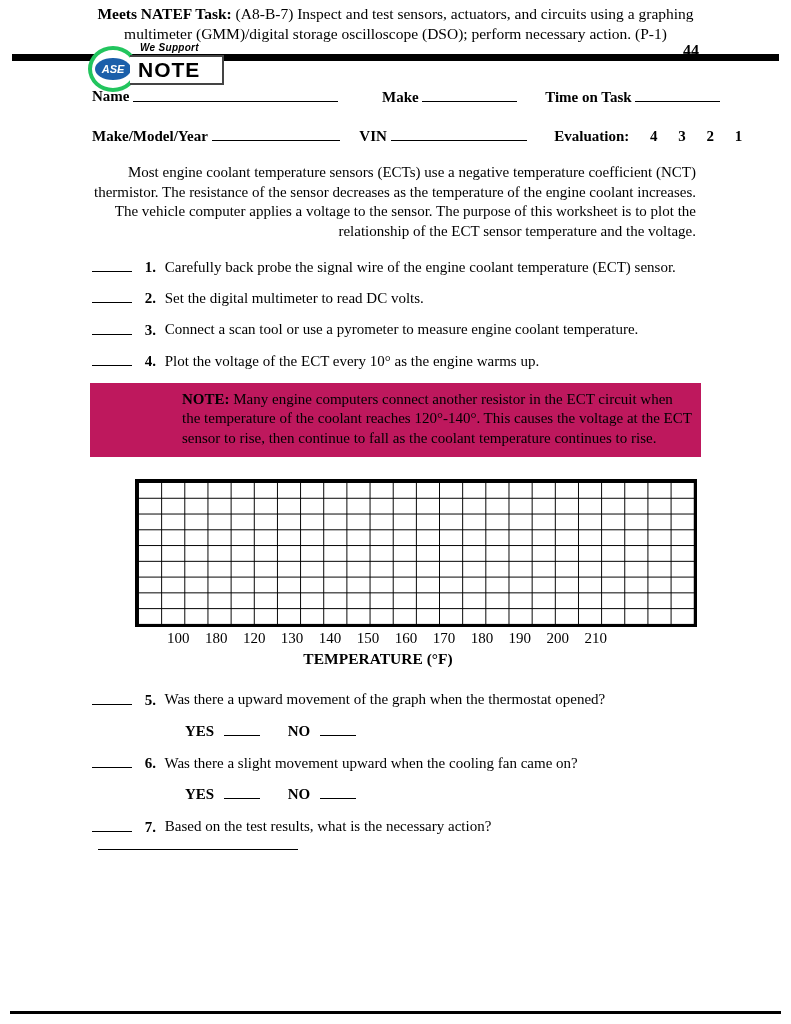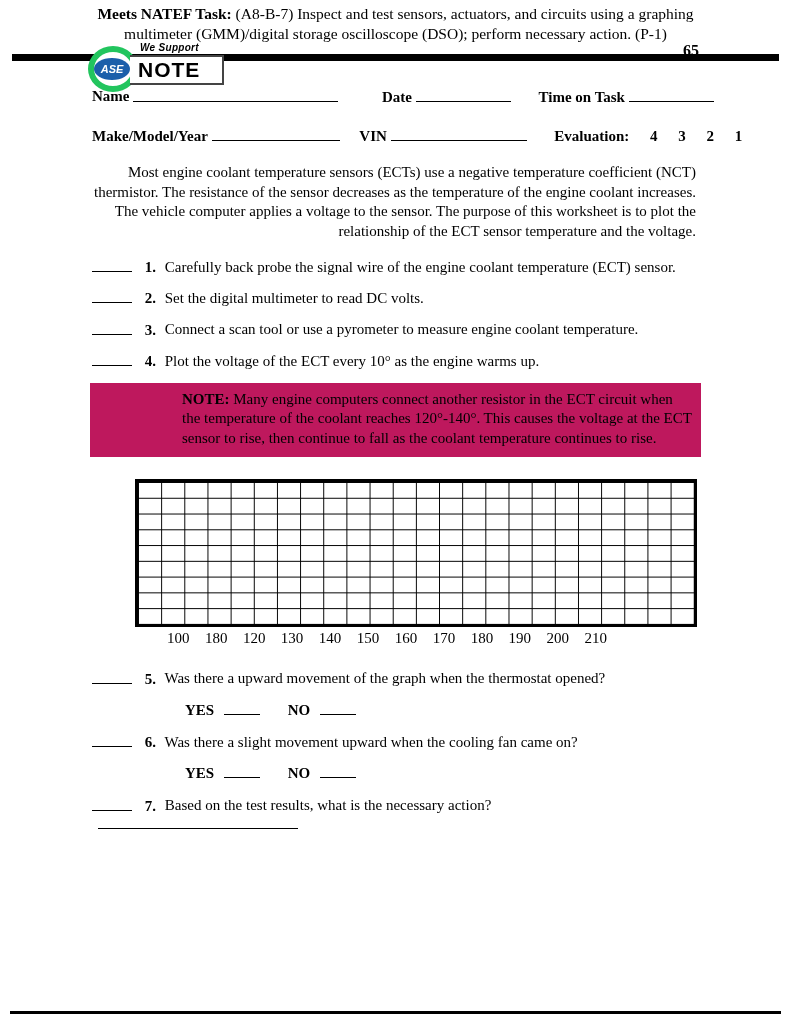--- a/index.html
+++ b/index.html
@@ -9,22 +9,22 @@
     background:#fff; color:#000; overflow:hidden;
     font-family:"Liberation Serif", serif; font-size:15px;
   }
   .b { font-weight:bold; }
 
   
   .page-number { position:absolute; top:42px; right:92px; font-weight:bold; font-size:16px; }
   .logo { position:absolute; left:88px; top:40px; width:140px; height:58px; }
   .logo-circle {
     position:absolute; left:0; top:6px; width:50px; height:46px;
-    border:6px solid #22c55e; border-radius:50%;
-    display:flex; align-items:center; background:#fff;
+    border:4px solid #22c55e; border-radius:50%;
+    display:flex; align-items:center; justify-content:center; background:#fff;
   }
   .ase-oval {
     width:36px; height:22px; background:#1b5faa; border-radius:50%;
     color:#fff; font-weight:bold; font-style:italic; font-size:11px;
     display:flex; align-items:center; justify-content:center;
     font-family:"Liberation Sans", sans-serif;
   }
   .logo-right { position:absolute; left:42px; top:2px; width:94px; }
   .we-support {
     font-family:"Liberation Sans", sans-serif; font-size:10px; font-weight:bold;
@@ -83,21 +83,21 @@
   .yn-blank { width:36px; margin-left:6px; }
   .q7-blank { width:200px; margin-left:6px; }
 
   .bottom-rule { position:absolute; left:10px; right:10px; bottom:10px; height:3px; background:#000; }
 </style>
 </head>
 <body>
 
 <div class="page">
 
-  <div class="page-number">65</div>
+  <div class="page-number">44</div>
 
   <div class="logo">
     <div class="logo-circle">
       <div class="ase-oval">ASE</div>
     </div>
     <div class="logo-right">
       <div class="we-support">We Support</div>
       <div class="natef-text">NOTE</div>
     </div>
   </div>
@@ -106,21 +106,21 @@
   <p class="task">
     <span class="b">Meets NATEF Task:</span>
     <span>(A8-B-7) Inspect and test sensors, actuators, and circuits using a graphing multimeter (GMM)/digital storage oscilloscope (DSO); perform necessary action.  (P-1)</span>
   </p>
 
   <div class="rule"></div>
 
   <div class="form-line line1">
     <span class="b">Name</span>
     <span class="blank" style="width:205px"></span>
-    <span class="b ml40">Date</span>
+    <span class="b ml40">Make</span>
     <span class="blank" style="width:95px"></span>
     <span class="b ml24">Time on Task</span>
     <span class="blank" style="width:85px"></span>
   </div>
 
   <div class="form-line line2">
     <span class="b">Make/Model/Year</span>
     <span class="blank" style="width:128px"></span>
     <span class="b ml16">VIN</span>
     <span class="blank" style="width:136px"></span>
@@ -170,20 +170,21 @@
       <span>130</span>
       <span>140</span>
       <span>150</span>
       <span>160</span>
       <span>170</span>
       <span>180</span>
       <span>190</span>
       <span>200</span>
       <span>210</span>
     </div>
+    <div class="axis-title">TEMPERATURE (°F)</div>
   </div>
 
   <div class="questions">
     <div class="step">
       <span class="blank step-blank"></span>
       <span class="b step-num">5.</span>
       <span>Was there a upward movement of the graph when the thermostat opened?</span>
     </div>
     <div class="yesno">
       <span class="b">YES</span>

